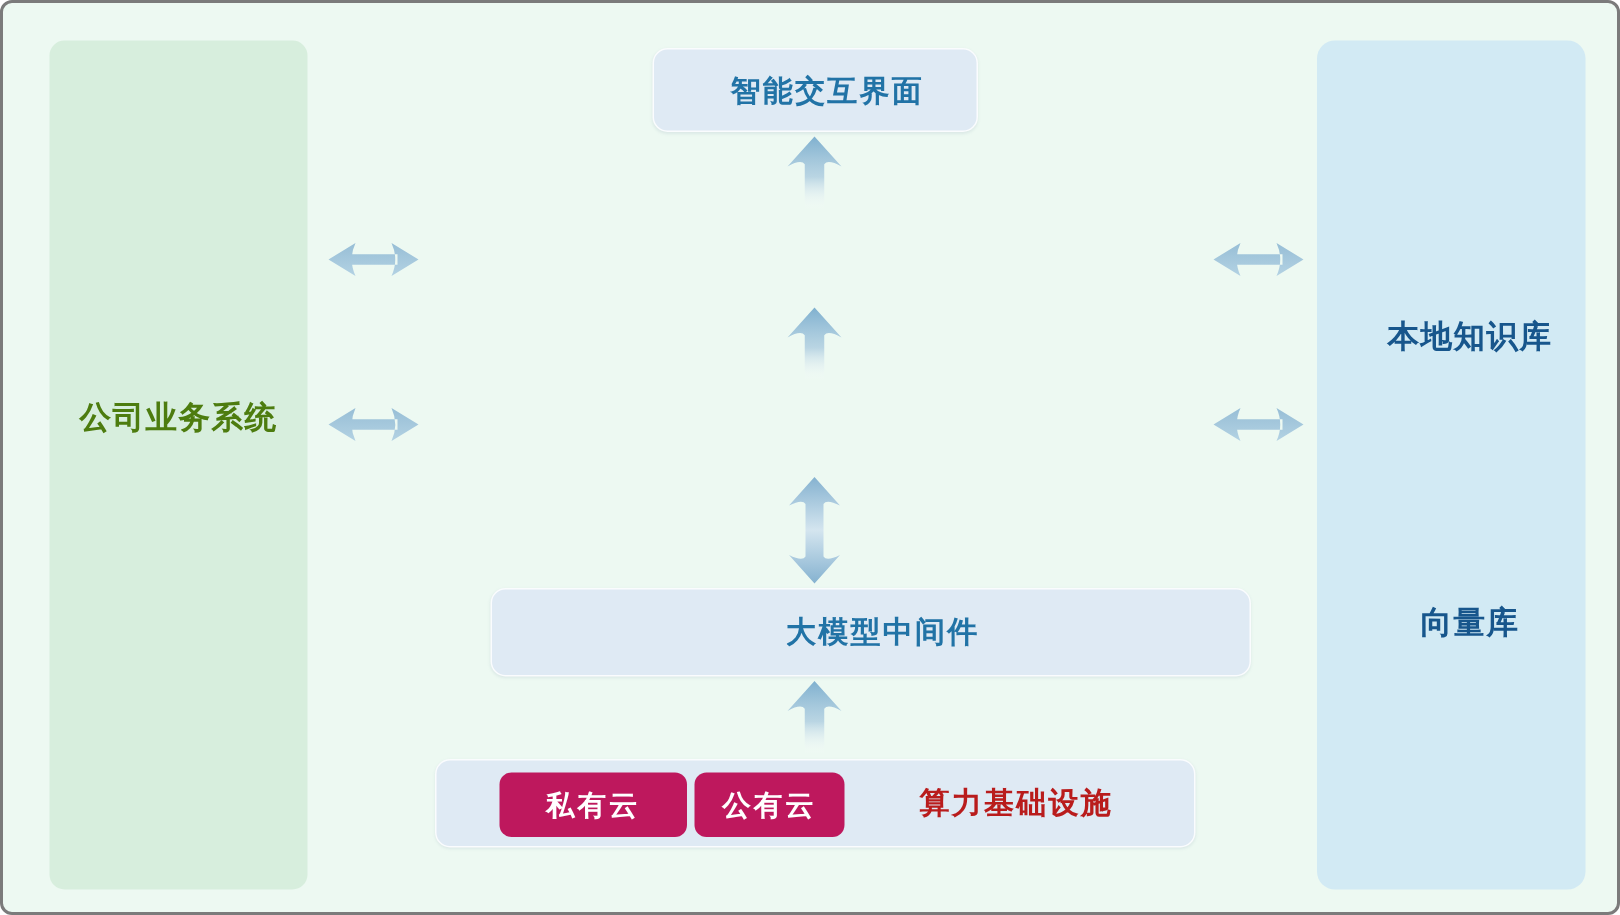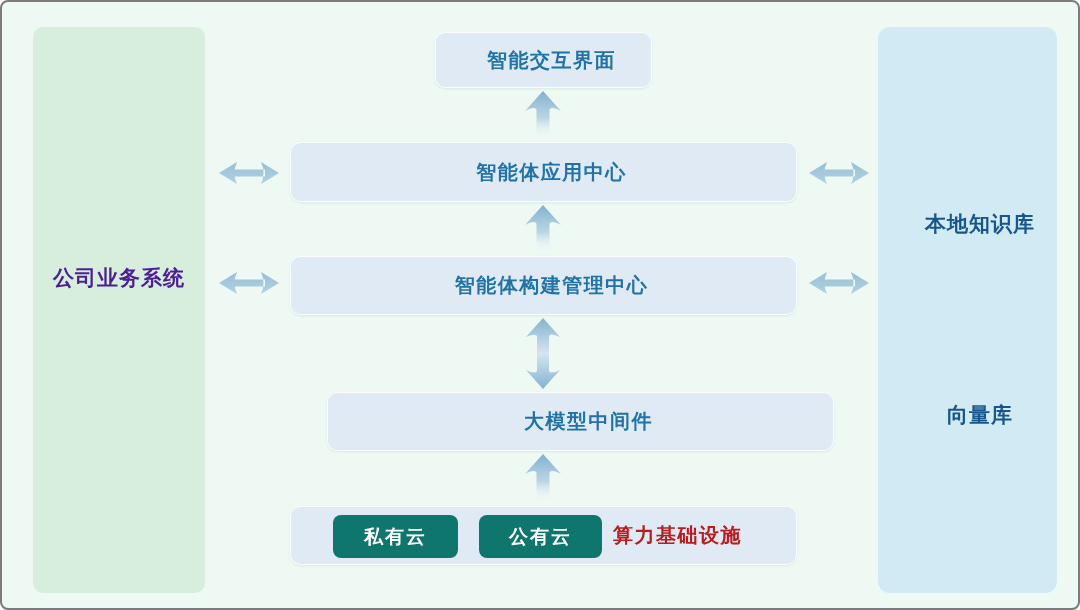--- a/index.html
+++ b/index.html
@@ -13,21 +13,21 @@
     overflow:hidden;
     font-family:"Liberation Sans","DejaVu Sans",sans-serif;
   }
   .panel { position:absolute; }
   .left-panel {
     left:31px; top:25px; width:172px; height:566px;
     background:#d7eedd; border-radius:10px;
   }
   .left-panel .panel-label {
     position:absolute; left:0; top:237px; width:100%;
-    text-align:center; color:#4c1d95;
+    text-align:center; color:#4d7c0f;
     font-size:21px; font-weight:700; letter-spacing:1px;
   }
   .right-panel {
     left:876px; top:25px; width:179px; height:566px;
     background:#d2eaf4; border-radius:12px;
   }
   .right-panel .panel-label {
     position:absolute; left:0; width:100%;
     text-align:center; color:#17568c;
     font-size:21px; font-weight:700; letter-spacing:1px;padding-left:25px;
@@ -44,26 +44,26 @@
     box-shadow:0 1px 2px rgba(120,150,170,0.15);
     padding-left:16px;
   }
   .box-top   { left:433px; top:30px;  width:217px; height:56px; }
   .box-app   { left:288px; top:140px; width:507px; height:60px; }
   .box-build { left:288px; top:254px; width:507px; height:59px; }
   .box-mid   { left:288px; top:390px; width:507px; height:59px;margin-left:37px; }
   .box-infra { left:288px; top:504px; width:507px; height:59px; justify-content:flex-start; }
   .cloud-btn {
     position:absolute; top:8px; height:43px;
-    background:#0f766e; border-radius:8px;
+    background:#be185d; border-radius:8px;
     display:flex; align-items:center; justify-content:center;
     color:#ffffff; font-size:19px; font-weight:700; letter-spacing:2px;
   }
   .btn-private { left:42px;  width:125px; }
-  .btn-public  { left:188px; width:123px; }
+  .btn-public  { left:172px; width:100px; }
   .infra-label {
     position:absolute; left:322px; top:0; height:100%;
     display:flex; align-items:center;
     color:#b91c1c; font-size:20px; font-weight:700; letter-spacing:1.5px;
   }
   .arrow { position:absolute; }
 </style>
 </head>
 <body>
 
@@ -73,26 +73,20 @@
     <div class="panel-label">公司业务系统</div>
   </div>
 
   <div class="panel right-panel">
     <div class="panel-label label-kb">本地知识库</div>
     <div class="panel-label label-vec">向量库</div>
   </div>
 
   <div class="cbox box-top">
     <span>智能交互界面</span>
-  </div>
-  <div class="cbox box-app">
-    <span>智能体应用中心</span>
-  </div>
-  <div class="cbox box-build">
-    <span>智能体构建管理中心</span>
   </div>
   <div class="cbox box-mid">
     <span>大模型中间件</span>
   </div>
 
   <div class="cbox box-infra">
     <div class="cloud-btn btn-private">
       <span>私有云</span>
     </div>
     <div class="cloud-btn btn-public">

